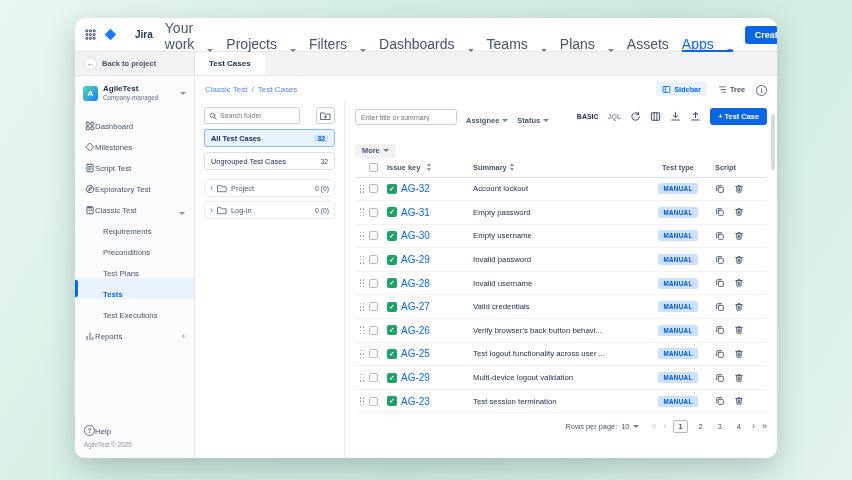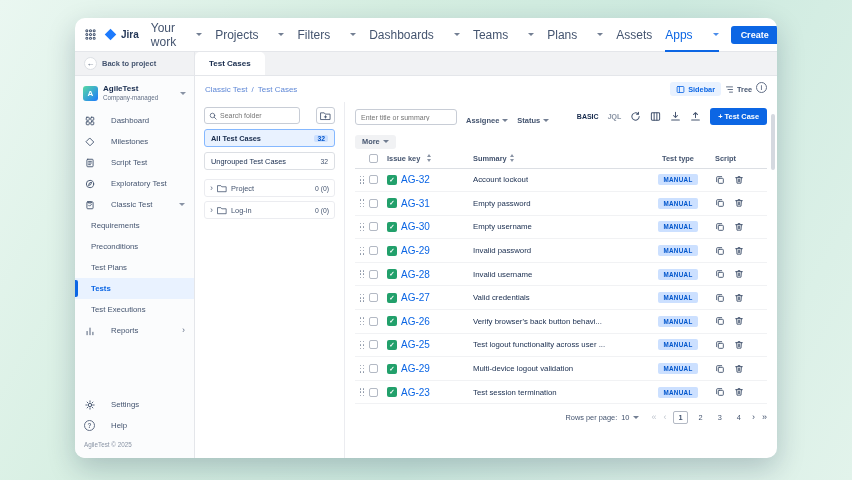--- a/index.html
+++ b/index.html
@@ -9,24 +9,24 @@
     background:linear-gradient(120deg,#eaf7f1 0%,#d5eee1 35%,#cdeadf 60%,#e2f3eb 100%);
     position:relative;color:#172B4D;
   }
   .window{position:absolute;left:75px;top:18px;width:702px;height:440px;background:#fff;
     border-radius:10px;box-shadow:0 10px 28px rgba(9,30,66,.22);overflow:hidden;display:flex;flex-direction:column}
   svg{display:block}
   .icn svg *{stroke:#44546F;fill:none;stroke-width:1.1;stroke-linecap:round;stroke-linejoin:round}
   .icn.blue svg *{stroke:#0C66E4}
   
   .topnav{height:34px;display:flex;align-items:center;gap:8px;padding:0 10px;border-bottom:1px solid #E4E6EA;flex:none}
-  .logo-wrap{display:flex;align-items:center;gap:4px}
+  .logo-wrap{display:flex;align-items:center;gap:18px}
   .logo-text{font-size:10px;font-weight:700;color:#253858}
   .nav-menu{display:flex;align-items:center;gap:13px;margin-left:4px}
-  .nav-item{display:flex;align-items:center;gap:20px;font-size:12px;color:#44546F;height:34px;cursor:pointer}
+  .nav-item{display:flex;align-items:flex-end;gap:13px;font-size:14px;color:#44546F;height:34px;cursor:pointer}
   .nav-item.active{color:#0C66E4;box-shadow:inset 0 -2px 0 #0C66E4}
   .caret{width:0;height:0;border-left:3px solid transparent;border-right:3px solid transparent;border-top:3.5px solid currentColor;display:inline-block;opacity:.75}
   .btn-create{background:#0C66E4;color:#fff;border:none;font-size:9px;font-weight:600;padding:4px 10px;border-radius:3px;margin-left:4px;cursor:pointer;font-family:inherit}
   .spacer{flex:1}
   .search-box{width:112px;height:19px;border:1px solid #B3B9C4;border-radius:4px;display:flex;align-items:center;gap:4px;padding:0 6px;background:#fff}
   .search-box input{border:none;outline:none;width:100%;font-size:8px;font-family:inherit;color:#44546F;background:transparent}
   .topicons{display:flex;align-items:center;gap:10px;margin-left:4px}
   .help-circle,.info-circle{width:12px;height:12px;border-radius:50%;border:1.2px solid #44546F;color:#44546F;
     font-size:7.5px;font-weight:700;display:flex;align-items:center;justify-content:center}
   .avatar{width:16px;height:16px;border-radius:50%;background:radial-gradient(circle at 35% 30%,#FCA976,#D9512C);border:1px solid #fff;box-shadow:0 0 0 1px #DCDFE4}
@@ -37,34 +37,34 @@
   .back-label{font-size:7.5px;font-weight:700;color:#44546F}
   .tab-active{display:flex;align-items:center;padding:0 14px;background:#fff;font-size:8px;font-weight:700;color:#172B4D;border-radius:5px 5px 0 0;margin-left:0}
   
   .body-row{flex:1;display:flex;min-height:0;position:relative}
   .sidebar{width:120px;flex:none;background:#FBFCFD;border-right:1px solid #E4E6EA;display:flex;flex-direction:column;padding-top:6px}
   .app-header{display:flex;align-items:center;gap:5px;padding:3px 8px 9px;cursor:pointer}
   .app-logo{width:15px;height:15px;border-radius:3px;background:linear-gradient(135deg,#57D9A3,#1D7AFC);color:#fff;font-size:8px;font-weight:700;display:flex;align-items:center;justify-content:center;flex:none}
   .app-name{font-size:8px;font-weight:700;color:#172B4D;line-height:1.1}
   .app-sub{font-size:6.3px;color:#626F86;line-height:1.2}
   .app-caret{margin-left:auto;color:#626F86}
-  .side-item{display:flex;align-items:center;gap:16px;height:21px;padding:0 9px;font-size:7.8px;color:#44546F;cursor:pointer;position:relative;flex:none}
+  .side-item{display:flex;align-items:flex-end;gap:0;height:21px;padding:0 9px;font-size:7.8px;color:#44546F;cursor:pointer;position:relative;flex:none}
   .side-item .sicon{width:11px;display:flex;justify-content:center;flex:none}
-  .side-item.child{padding-left:16px}
+  .side-item.child{padding-left:28px}
   .side-item.selected{background:#E9F2FF;color:#0C66E4;font-weight:600}
   .side-item.selected::before{content:"";position:absolute;left:0;top:2px;bottom:2px;width:2.5px;background:#0C66E4;border-radius:0 2px 2px 0}
   .side-item .chev{margin-left:auto;color:#626F86;font-size:9px;line-height:1}
   .side-footer{margin-top:auto;padding-bottom:2px}
   .copyright{font-size:6.3px;color:#8993A4;padding:5px 9px 8px}
   
   .content{flex:1;display:flex;flex-direction:column;min-width:0}
   .crumb-row{height:26px;display:flex;align-items:center;gap:4px;padding:0 10px;flex:none}
   .crumb{font-size:8px;color:#5E87D6;cursor:pointer}
   .crumb-sep{font-size:8px;color:#5E87D6}
-  .crumb-right{margin-left:auto;display:flex;align-items:flex-start;}
+  .crumb-right{margin-left:auto;display:flex;align-items:flex-end;gap:7px}
   .btn-sidebar{display:flex;align-items:center;gap:3px;background:#E9F2FF;color:#0C66E4;font-size:7.3px;font-weight:600;padding:2.5px 6px;border-radius:3px;cursor:pointer}
   .btn-tree{display:flex;align-items:center;gap:3px;color:#44546F;font-size:7.3px;font-weight:600;padding:2.5px 4px;cursor:pointer}
   .info-sm{width:11px;height:11px;border-radius:50%;border:1px solid #626F86;color:#626F86;font-size:6.5px;font-weight:700;display:flex;align-items:center;justify-content:center;cursor:pointer}
   .content-main{flex:1;display:flex;min-height:0}
   
   .folders{width:150px;flex:none;padding:5px 9px;border-right:1px solid #EBECF0}
   .folder-search-row{display:flex;gap:16px;align-items:flex-end}
   .folder-search{flex:1;height:17px;border:1px solid #C8CDD6;border-radius:3px;display:flex;align-items:center;gap:3px;padding:0 4px;background:#fff}
   .folder-search input{border:none;outline:none;width:100%;font-size:7px;font-family:inherit;color:#626F86;background:transparent}
   .folder-add{width:19px;height:17px;border:1px solid #C8CDD6;border-radius:3px;display:flex;align-items:center;justify-content:center;background:#fff;cursor:pointer}
@@ -79,21 +79,21 @@
   .tablearea{flex:1;display:flex;flex-direction:column;padding:6px 10px 0;min-width:0}
   .toolbar{display:flex;align-items:flex-end;gap:9px;flex:none}
   .filter-input{width:102px;height:16px;border:1px solid #C8CDD6;border-radius:3px;display:flex;align-items:center;padding:0 5px;background:#fff}
   .filter-input input{border:none;outline:none;width:100%;font-size:7px;font-family:inherit;color:#626F86;background:transparent}
   .dd{display:flex;align-items:center;gap:3px;font-size:7.5px;font-weight:600;color:#44546F;cursor:pointer}
   .right-tools{margin-left:auto;display:flex;align-items:center;gap:9px}
   .mode{font-size:7px;font-weight:700;color:#172B4D;cursor:pointer}
   .mode.dim{color:#8993A4}
   .tool-icn{cursor:pointer}
   .btn-testcase{background:#0C66E4;color:#fff;border:none;font-size:7.4px;font-weight:700;padding:4px 8px;border-radius:3px;cursor:pointer;font-family:inherit}
-  .more-row{margin-top:5px;flex:none}
+  .more-row{margin-top:14px;flex:none}
   .more-chip{display:inline-flex;align-items:center;gap:3px;background:#F1F2F4;border-radius:3px;padding:2.5px 7px;font-size:7.4px;font-weight:600;color:#44546F;cursor:pointer}
   
   .thead{display:flex;align-items:center;height:20px;margin-top:0;border-bottom:1px solid #DCDFE4;font-size:7.4px;font-weight:700;color:#44546F;flex:none}
   .col-drag{width:14px;flex:none;display:flex;justify-content:center}
   .col-cb{width:18px;flex:none;display:flex;align-items:center}
   .col-key{width:86px;flex:none;display:flex;align-items:center;gap:4px}
   .col-sum{flex:1;min-width:0;display:flex;align-items:center}
   .col-type{width:74px;flex:none;display:flex;justify-content:center}
   .col-act{width:52px;flex:none;display:flex;align-items:center;gap:9px}
   .cb{width:9px;height:9px;border:1px solid #B3B9C4;border-radius:2px;background:#fff;cursor:pointer;flex:none}
@@ -296,29 +296,20 @@
             <svg width="10" height="10" viewBox="0 0 12 12">
               <path d="M2.5 10.5V6.5M6 10.5V2.5M9.5 10.5V7.5"></path>
             </svg>
           </span>
         <span>Reports</span>
         <span class="chev">›</span>
       </div>
 
       <div class="side-footer">
         <div class="side-item">
-          <span class="sicon icn">
-              <svg width="10" height="10" viewBox="0 0 12 12">
-                <circle cx="6" cy="6" r="2"></circle>
-                <path d="M6 1v1.6M6 9.4V11M1 6h1.6M9.4 6H11M2.5 2.5l1.1 1.1M8.4 8.4l1.1 1.1M9.5 2.5L8.4 3.6M3.6 8.4L2.5 9.5"></path>
-              </svg>
-            </span>
-          <span>Settings</span>
-        </div>
-        <div class="side-item">
           <span class="sicon">
               <span class="info-sm">?</span>
             </span>
           <span>Help</span>
         </div>
         <div class="copyright">AgileTest © 2025</div>
       </div>
     </aside>
 
     <section class="content">

